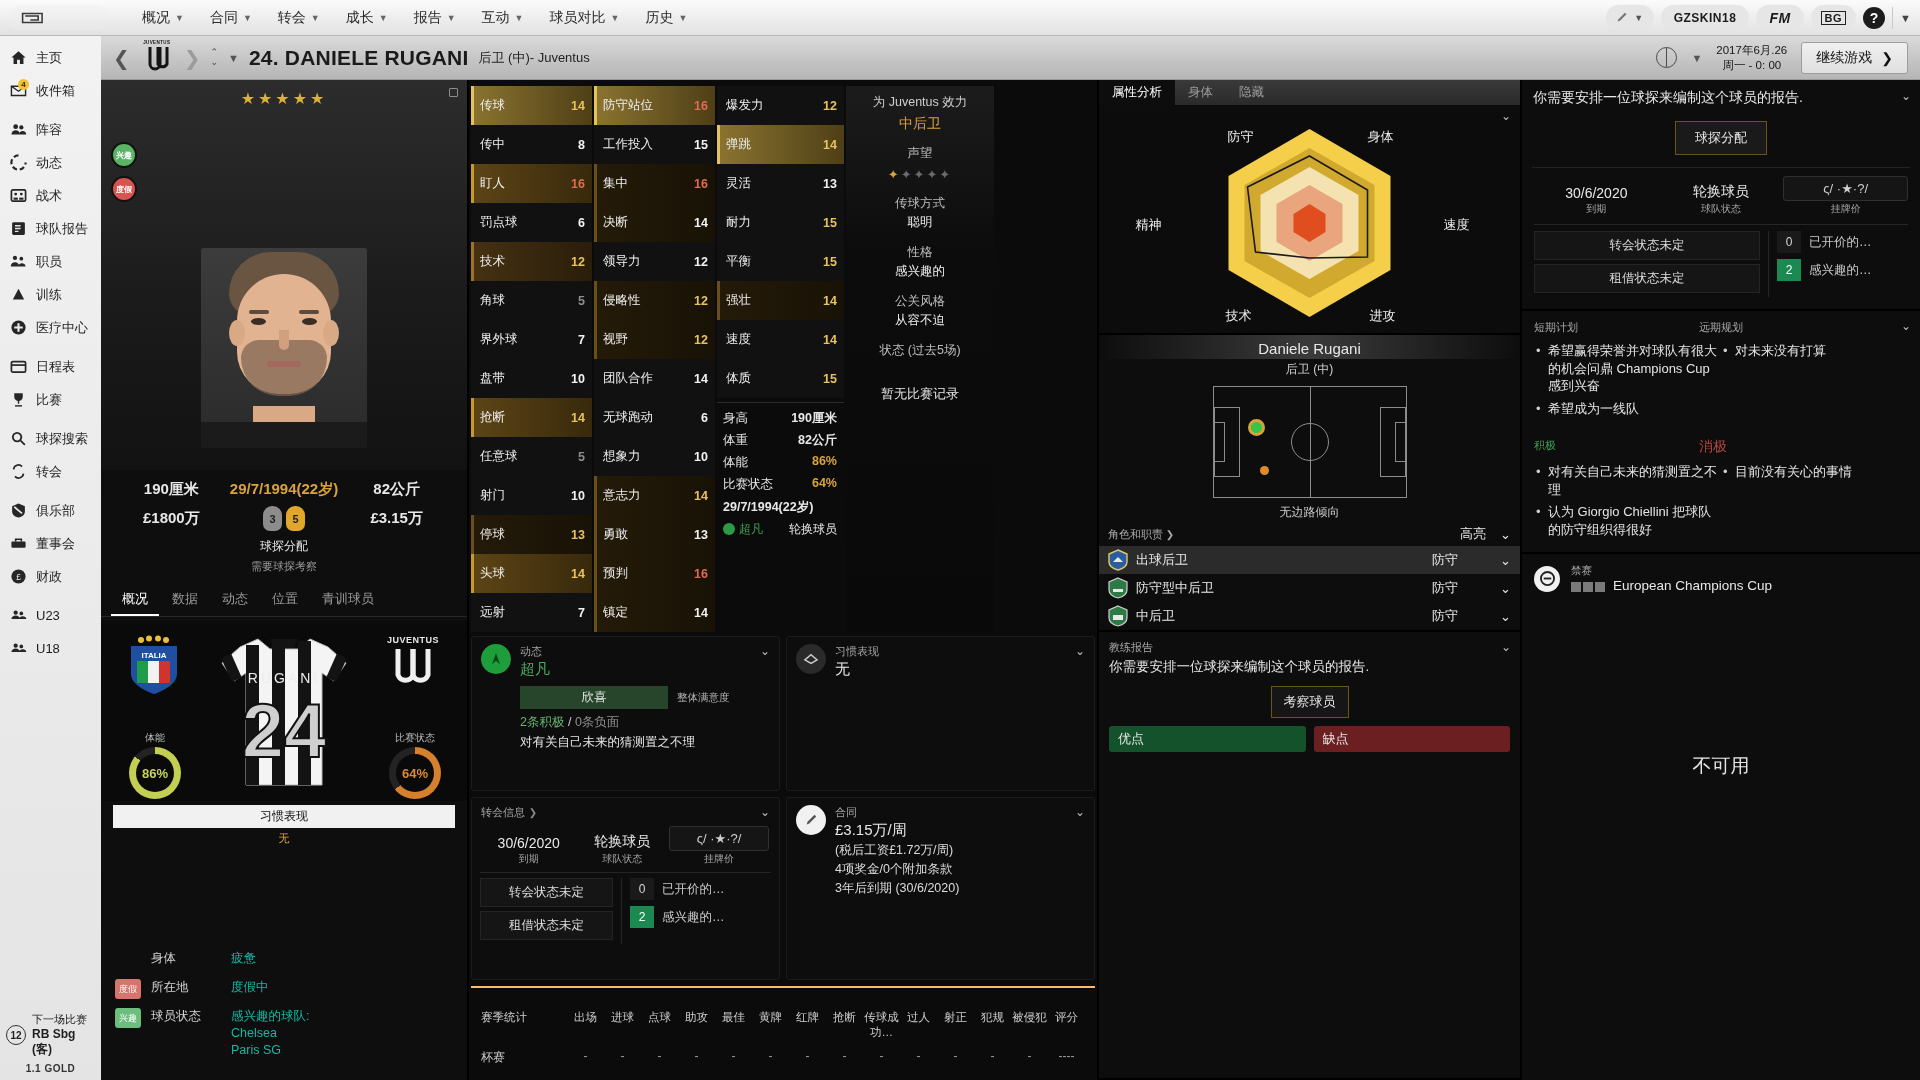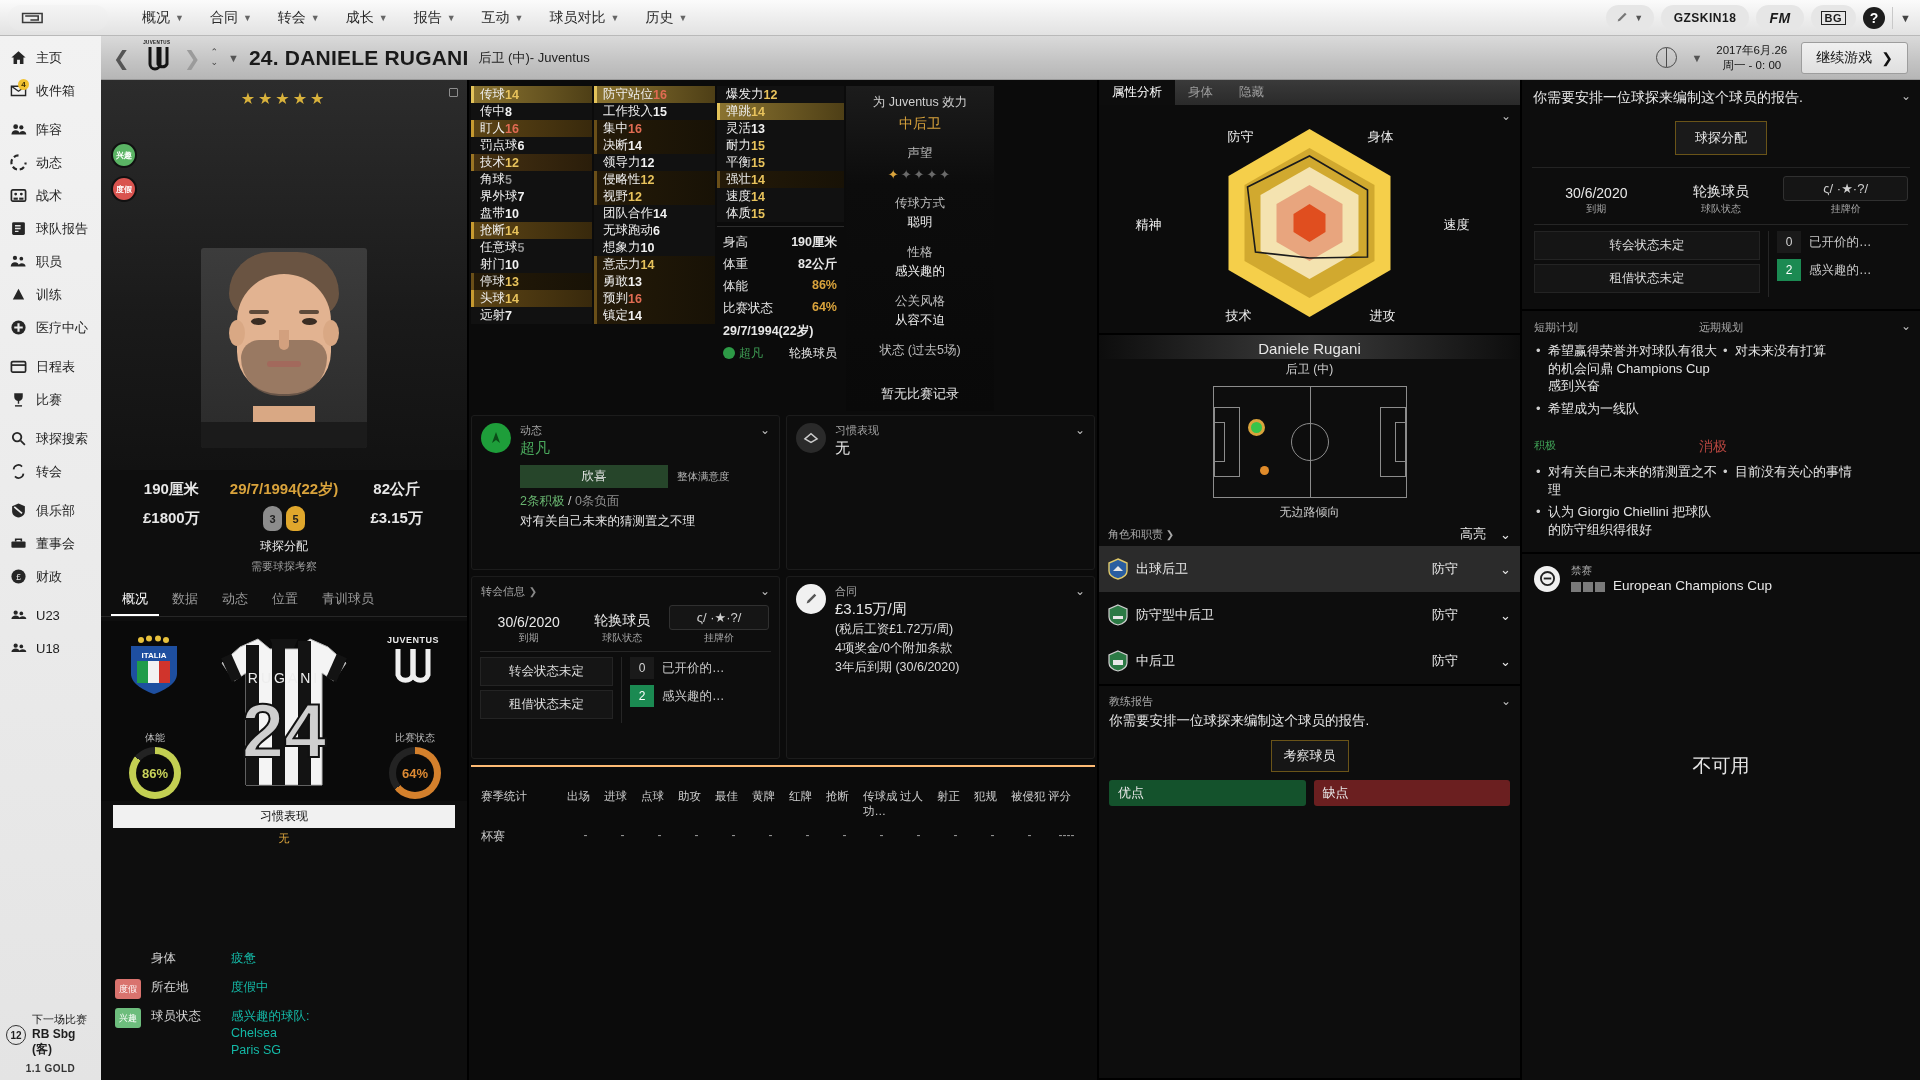--- a/index.html
+++ b/index.html
@@ -141,21 +141,21 @@
   .lbrow { display:flex; align-items:flex-start; gap:10px; margin-bottom:9px; font-size:12.5px; }
   .tag { width:26px; height:20px; border-radius:3px; font-size:9px; display:flex; align-items:center;
     justify-content:center; color:#fff; flex:0 0 26px; }
   .tag.red { background:#d9736e; } .tag.green { background:#6dbd7d; }
   .lb-k { width:70px; color:#d2d2d2; } .lb-v { color:#14b8a6; line-height:1.35; }
 
   
   .attr-region { display:flex; flex:0 0 auto; background:#0b0b0b; padding:6px 0 0 2px; gap:2px; }
   .attr-col { width:121px; flex:0 0 121px; }
   .attr-col.wide { width:127px; flex:0 0 127px; }
-  .attr-row { display:flex; align-items:center; height:17px;
+  .attr-row { display:flex; justify-content:space-between; align-items:center; height:39px;
     padding:0 7px 0 6px; font-size:12.5px; border-left:3px solid transparent; }
   .attr-row .n { color:#efefef; }
   .attr-row .v { font-weight:bold; }
   .h-none { background:#111; }
   .h-l { background:linear-gradient(90deg,#241a08,#181206); border-left-color:#6a4f18; }
   .h-m { background:linear-gradient(90deg,#453112,#2a1d0a); border-left-color:#9b7524; }
   .h-h { background:linear-gradient(90deg,#5c4415,#38290c); border-left-color:#c79a30; }
   .h-t { background:linear-gradient(90deg,#8a7330,#4e3f16); border-left-color:#e3c35a; }
   .v-lo { color:#8e8e8e; } .v-md { color:#f2f2f2; } .v-hi { color:#e8c35c; } .v-top { color:#e06b52; }
 
@@ -211,21 +211,21 @@
   .cnt-num { width:24px; height:22px; display:flex; align-items:center; justify-content:center; font-size:12px; }
   .cnt-num.zero { background:#1a1a1a; color:#d5d5d5; }
   .cnt-num.two  { background:#1b8a52; color:#fff; }
   .cnt-lbl { font-size:12.5px; color:#c9c9c9; }
 
   .ct-line { font-size:12.5px; color:#dcdcdc; margin-top:2px; }
 
   .stats-panel { margin-top:6px; background:#0b0b0b; border-top:2px solid #fdba74; padding:22px 10px 0; }
   .st-head { display:flex; font-size:11.5px; color:#cfcfcf; }
   .st-head .lead { width:86px; flex:0 0 86px; }
-  .st-head .c { flex:1; }
+  .st-head .c { flex:1; text-align:center; }
   .st-row { display:flex; font-size:12px; color:#cdcdcd; margin-top:9px; }
   .st-row .lead { width:86px; flex:0 0 86px; }
   .st-row .c { flex:1; text-align:center; color:#9e9e9e; }
 
   
   .rp { background:#0d0d0d; border-bottom:2px solid #000; position:relative; }
   .tabs-row { display:flex; background:linear-gradient(#3a3a3a,#2a2a2a); height:25px; align-items:stretch; }
   .rtab { padding:0 13px; display:flex; align-items:center; font-size:12.5px; color:#9e9e9e; }
   .rtab.active { background:#0d0d0d; color:#fff; }
   .radar-box { height:228px; position:relative; background:#0c0c0c; }
@@ -241,21 +241,21 @@
   .pitch .box.l { left:0; } .pitch .box.r { right:0; }
   .pitch .sbox { position:absolute; top:32%; height:36%; width:11px; border:1px solid #8c8c8c; }
   .pitch .sbox.l { left:0; } .pitch .sbox.r { right:0; }
   .dot-main { position:absolute; left:23%; top:38%; width:17px; height:17px; border-radius:50%;
     background:#37c44a; border:3px solid #d9a33c; margin:-10px 0 0 -10px; }
   .dot-sec { position:absolute; left:24%; top:72%; width:9px; height:9px; border-radius:50%; background:#e08b2a; }
   .nosides { text-align:center; font-size:12px; color:#cfcfcf; margin-top:6px; }
   .roles-hdr { display:flex; align-items:center; padding:4px 9px 3px; }
   .roles-hdr .t { font-size:11px; color:#a8a8a8; }
   .roles-hdr .sel { margin-left:auto; display:flex; align-items:center; gap:14px; font-size:13px; }
-  .role-row { display:flex; align-items:center; gap:8px; padding:12px 9px; font-size:13px; }
+  .role-row { display:flex; align-items:center; gap:8px; padding:3px 9px; font-size:13px; }
   .role-row.sel { background:#2b2b2b; }
   .shield { width:20px; height:22px; flex:0 0 20px; }
   .role-duty { margin-left:auto; display:flex; align-items:center; gap:16px; }
   .role-duty .d { width:52px; }
 
   .coach-box { padding:8px 10px 10px; }
   .coach-t { font-size:11px; color:#a8a8a8; }
   .coach-txt { font-size:13.5px; margin-top:3px; }
   .scout-btn { margin:10px auto 0; width:78px; border:1px solid #6a5418; background:#161616;
     text-align:center; font-size:13px; padding:6px 0; }

